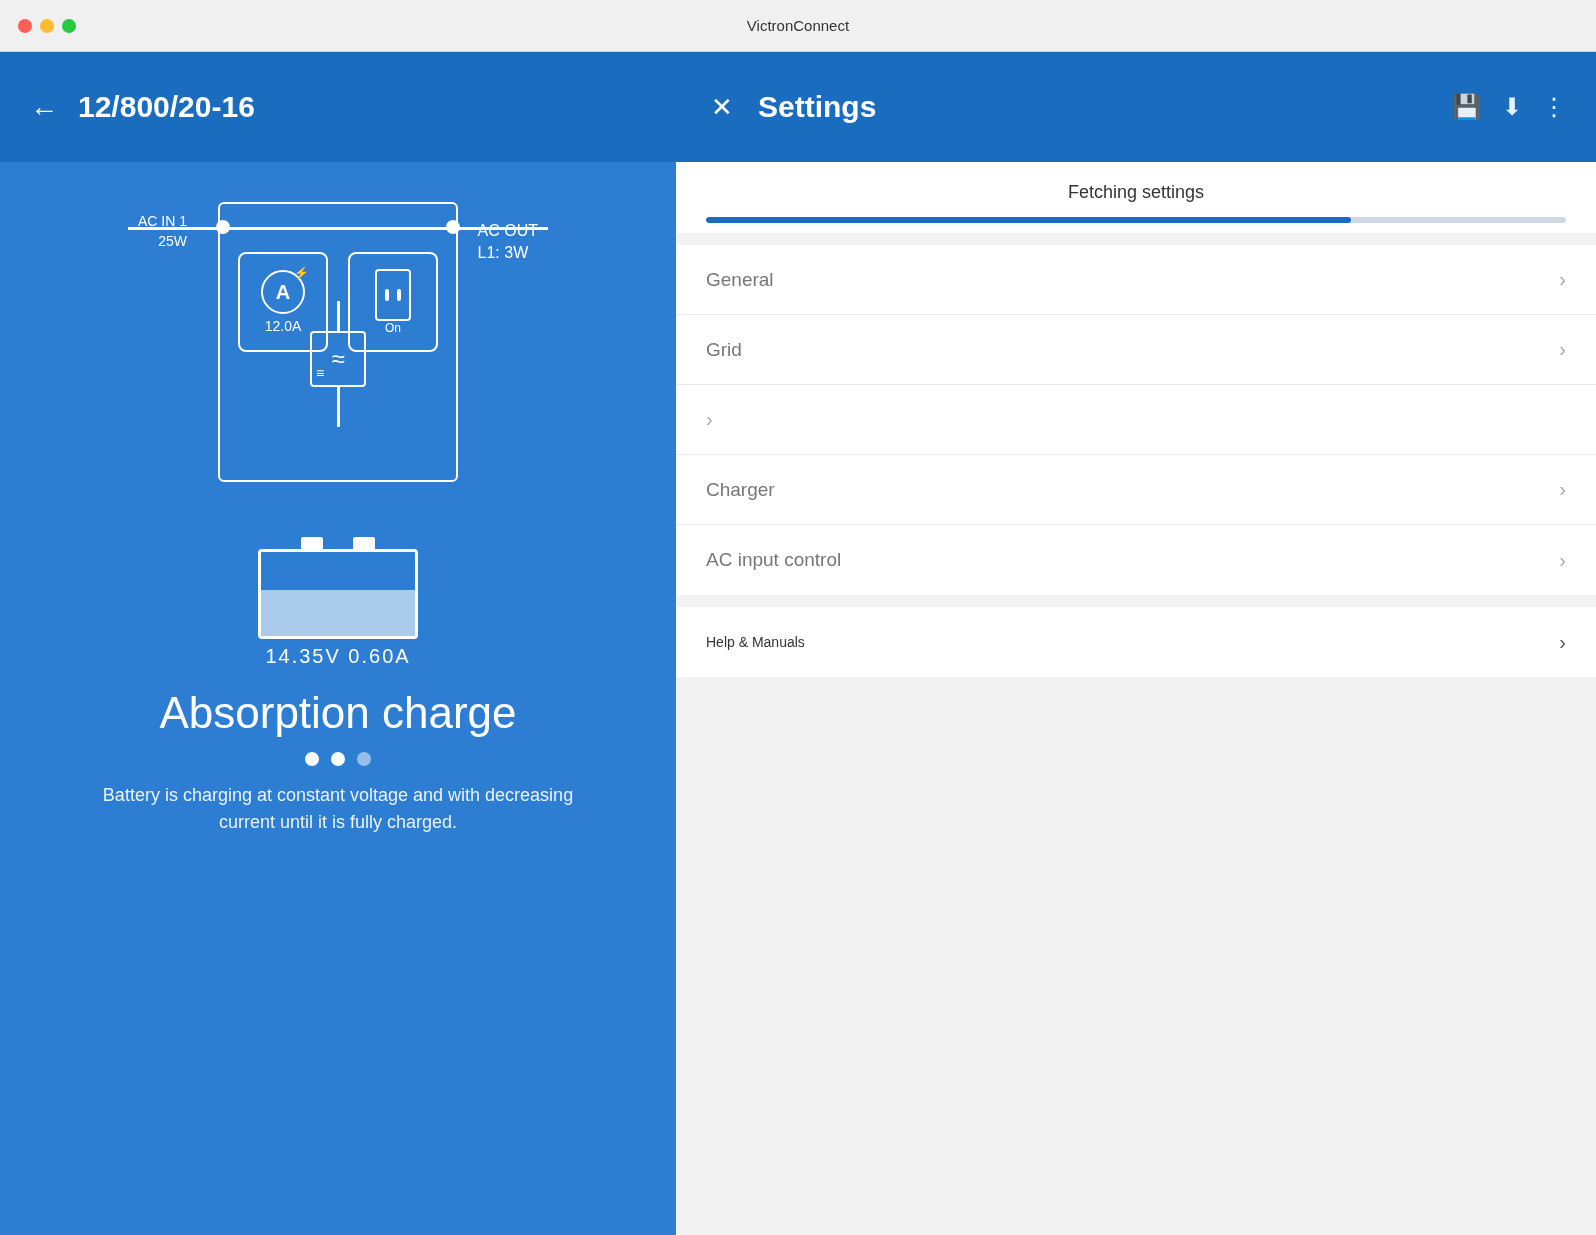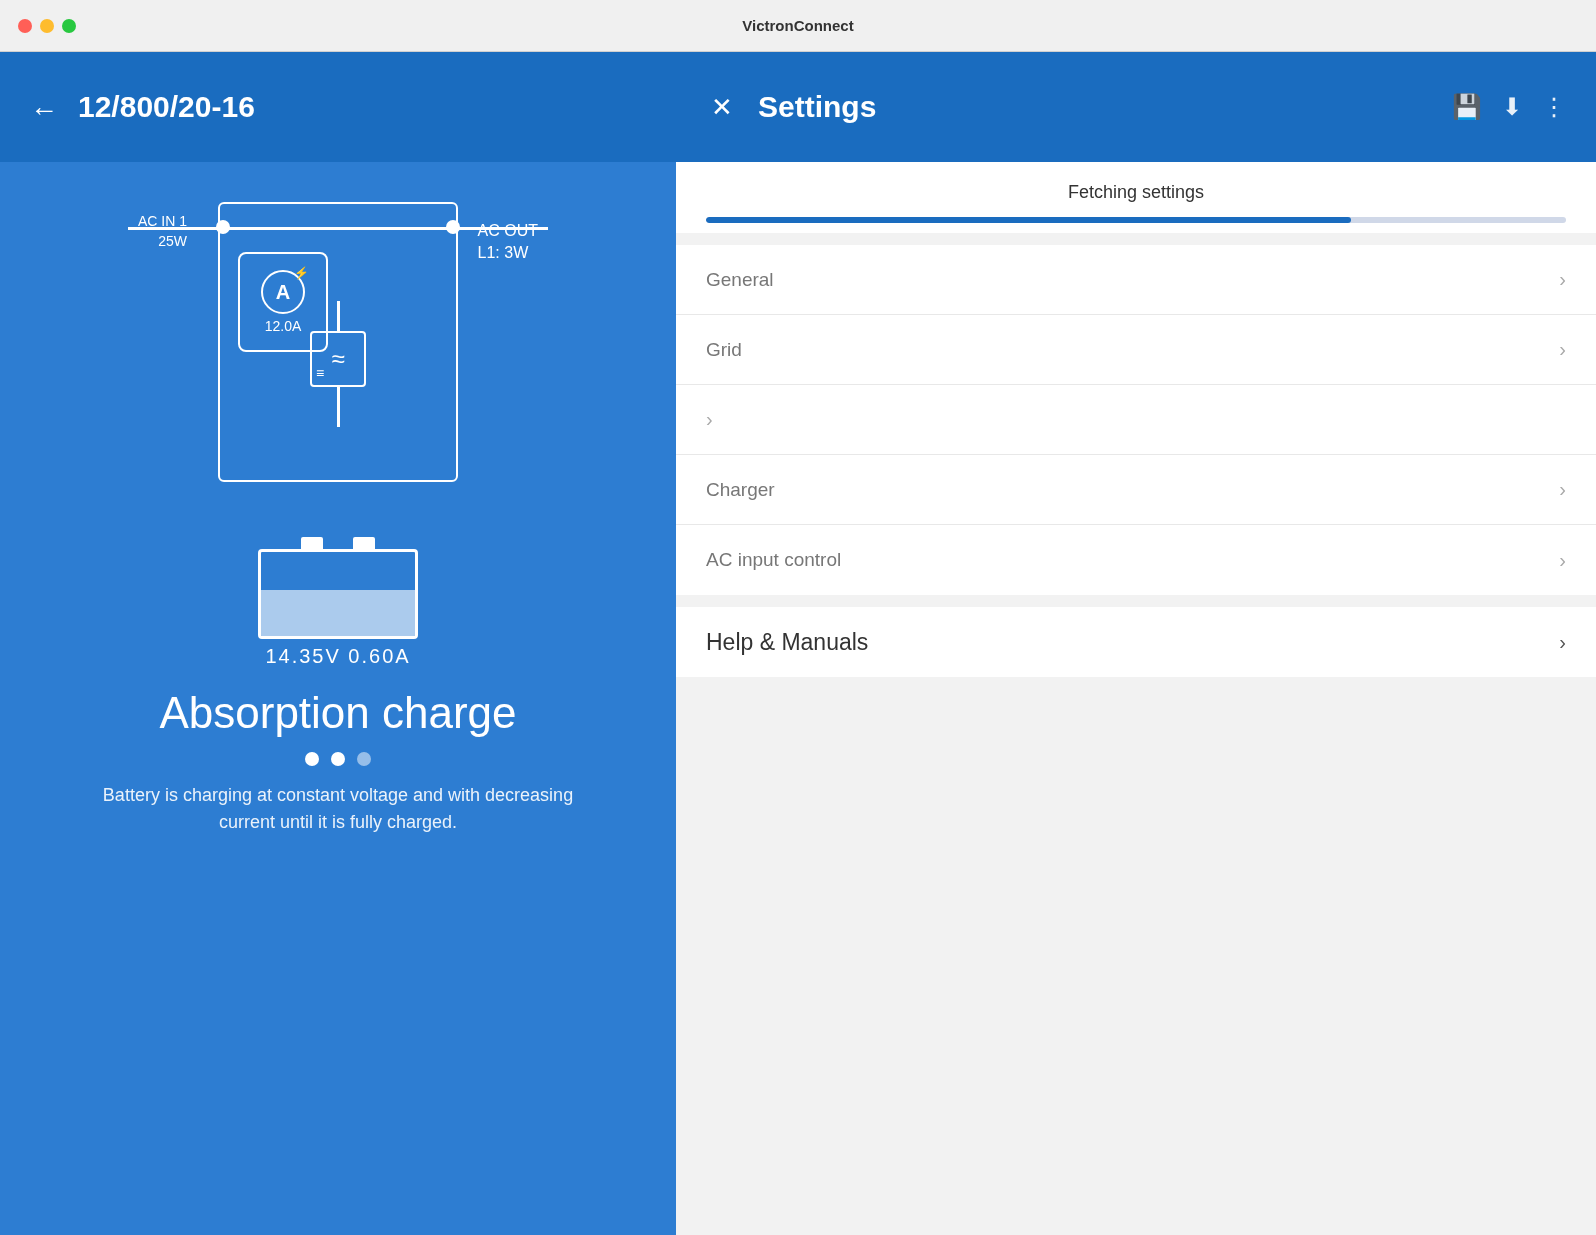--- a/index.html
+++ b/index.html
@@ -18,21 +18,21 @@
       background: #f0f0f0;
       display: flex;
       align-items: center;
       justify-content: center;
       border-bottom: 1px solid #d0d0d0;
       position: relative;
     }
     .titlebar-title {
       font-size: 15px;
       color: #333;
-      font-weight: 700;
+      font-weight: 400;
     }
     .traffic-lights {
       position: absolute;
       left: 18px;
       display: flex;
       gap: 8px;
       align-items: center;
     }
     .traffic-light {
       width: 14px;
@@ -463,21 +463,21 @@
     }
     .help-item {
       display: flex;
       align-items: center;
       padding: 0 30px;
       height: 70px;
       cursor: pointer;
     }
     .help-item-label {
       flex: 1;
-      font-size: 23px;
+      font-size: 14px;
       color: #333;
       font-weight: 500;
     }
     .help-item-chevron {
       color: #555;
       font-size: 20px;
     }
   </style>
 </head>
 <body>
@@ -520,20 +520,29 @@
           <div class="dot-right"></div>
 
           <div class="inner-box-left">
             <div class="amp-circle">
               <span class="amp-letter">A</span>
               <span class="lightning">⚡</span>
             </div>
             <div class="amp-value">12.0A</div>
           </div>
 
+          <div class="inner-box-right">
+            <div class="outlet-icon">
+              <div class="outlet-holes">
+                <div class="outlet-hole"></div>
+                <div class="outlet-hole"></div>
+              </div>
+            </div>
+            <div class="on-label">On</div>
+          </div>
 
           <div class="transformer-area">
             <div class="vert-wire vert-wire-top"></div>
             <div class="transformer-box">
               <span class="transformer-symbol">≈<br><span style="font-size:14px;position:absolute;bottom:4px;left:4px;">≡</span></span>
             </div>
             <div class="vert-wire"></div>
           </div>
 
         </div>

